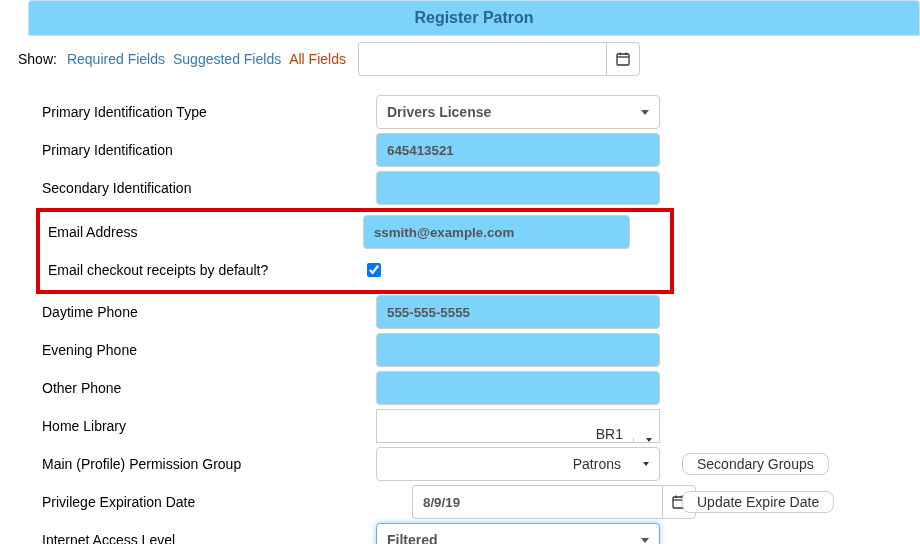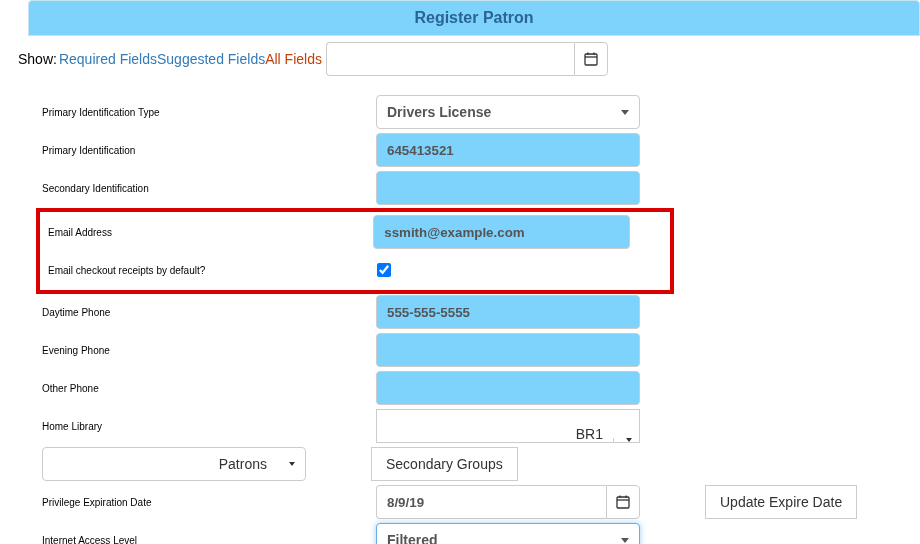--- a/index.html
+++ b/index.html
@@ -19,20 +19,21 @@
     padding: 8px 0;
     text-align: center;
     color: #2a6496;
     font-weight: bold;
     font-size: 16px;
   }
   .toolbar-row {
     display: flex;
     align-items: center;
     margin: 0 0 18px 18px;
+    gap: 8px;
     font-size: 14px;
   }
   .toolbar-row .label { color: #000; margin-right: 2px; }
   .toolbar-row a { color: #337ab7; text-decoration: none; cursor: pointer; }
   .toolbar-row .current { color: #c2410c; }
   .toolbar-row .date-wrap { margin-left: 4px; display: inline-flex; }
   .date-input {
     width: 248px; height: 34px;
     border: 1px solid #ccc; border-right: none;
     border-radius: 4px 0 0 4px;
@@ -50,24 +51,24 @@
   .form-area { margin-left: 42px; }
   .form-row {
     display: flex;
     align-items: center;
     gap: 14px;
     min-height: 36px;
   }
   .form-label {
     width: 320px;
     color: #000;
-    font-size: 10px;
+    font-size: 14px;
     padding: 2px 0;
   }
-  .field-col { width: 264px; }
+  .field-col { width: 284px; }
   .btn-col { padding-left: 8px; }
   .text-input, .num-input {
     width: 100%;
     height: 34px;
     border: 1px solid #ccc;
     border-radius: 4px;
     padding: 6px 10px;
     background: #7dd3fc;
   }
   .bold-val { font-weight: bold; color: #555; }
@@ -102,30 +103,29 @@
     margin-left: 4px;
   }
   .btn-group {
     display: flex; width: 100%; height: 34px;
     border: 1px solid #ccc; border-radius: 0;
     background: #fff; cursor: pointer; align-items: flex-end;
   }
   .btn-group .main { flex: 1; display: flex; align-items: center; justify-content: flex-end; padding: 0 10px; }
   .btn-group .drop { width: 26px; border-left: 1px solid #ccc; display:flex; align-items:center; justify-content:center;}
   .aux-btn {
-    height: 34px;
-    border: 1px solid #ccc; border-radius: 0;
+    height: 22px;
+    border: 1px solid #ccc; border-radius: 8px;
     background: #fff;
     padding: 0 14px;
     cursor: pointer;
     font-size: 14px;
     color: #333;
-    margin-left: 43px;
-  }
-  .date-field { display:flex; width:100%; }
+  }
+  .date-field { display:flex; width:100%;margin-left:36px; }
   .date-field input {
     flex:1; height:34px;
     border:1px solid #ccc; border-right:none;
     border-radius:4px 0 0 4px;
     padding:6px 10px; font-weight:bold; color:#555;
   }
   .date-field .cal {
     width:34px; height:34px;
     border:1px solid #ccc; border-radius:0 4px 4px 0;
     background:#fff;
@@ -237,20 +237,21 @@
             <span>BR1</span>
           </div>
         <div class="drop">
             <span class="caret-sm"></span>
           </div>
       </div>
     </div>
   </div>
 
   <div class="form-row row-gap">
+    <div class="form-label">Main (Profile) Permission Group</div>
     <div class="field-col">
       <div class="select-like right">
         <span>Patrons</span>
         <span class="caret-sm"></span>
       </div>
     </div>
     <div class="btn-col">
       <button class="aux-btn">Secondary Groups</button>
     </div>
   </div>

